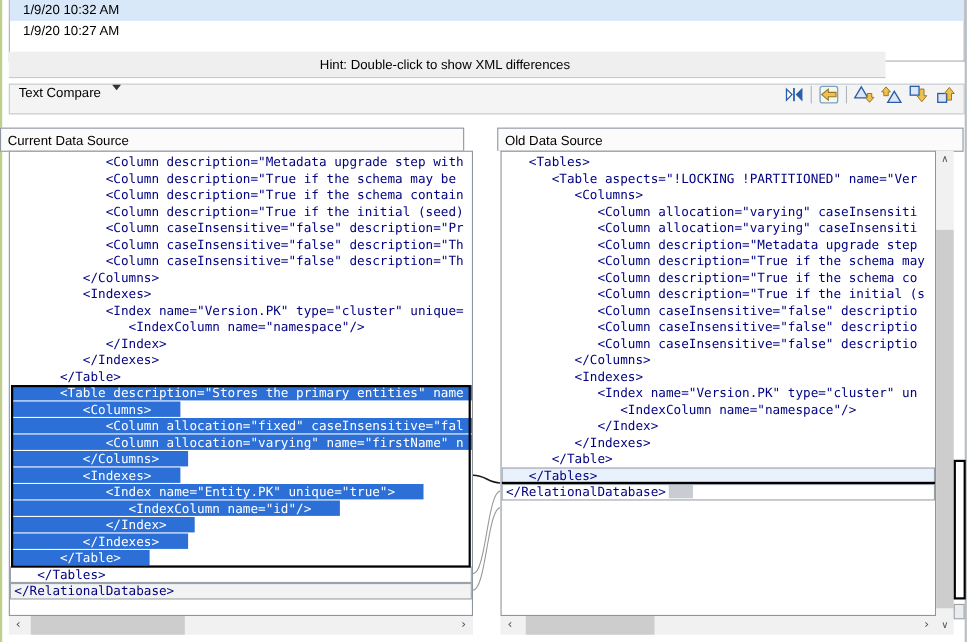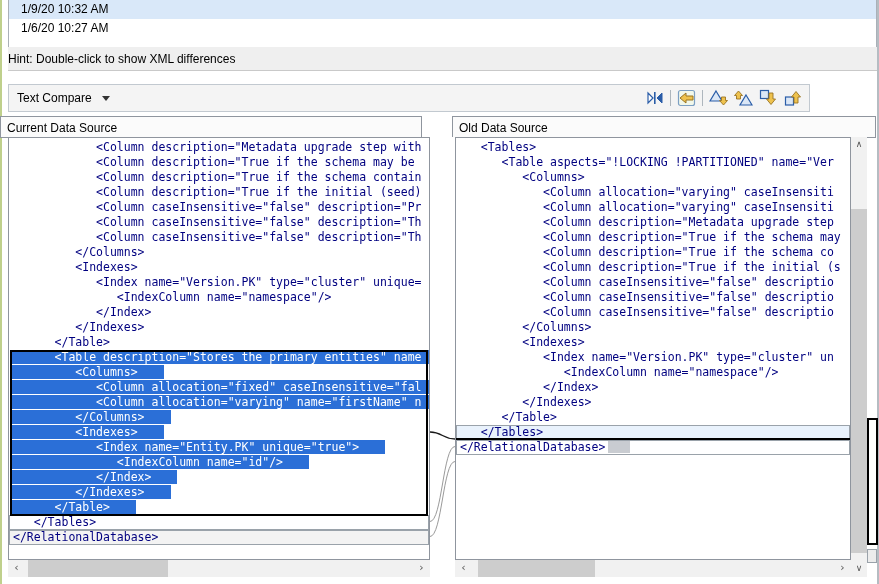--- a/index.html
+++ b/index.html
@@ -9,24 +9,24 @@
 
   
   .edge-left{left:0;top:0;width:2px;height:584px;background:#bfd08c}
   .edge-right{left:877px;top:0;width:2px;height:584px;background:#b5bcc2}
 
   
   .history{left:8px;top:0;width:869px;height:56px;background:#fff;border-left:1px solid #aab0b8;border-right:1px solid #aab0b8;border-bottom:1px solid #aab0b8}
   .hrow{height:19px;line-height:19px;font-size:12px;padding-left:12px;white-space:nowrap}
   .hrow.sel{background:var(--rowsel)}
 
-  .hintbar{left:8px;top:47px;width:869px;height:24px;background:#efefef;border-bottom:1px solid #c9c9c9;font-size:12px;text-align:left;padding:5px 4px 0 0}
-
-  
-  .toolbar{left:8px;top:84px;width:802px;height:28px;background:#f4f4f4;border:1px solid #c2c9d0;display:flex;align-items:center}
+  .hintbar{left:8px;top:47px;width:797px;height:24px;background:#efefef;border-bottom:1px solid #c9c9c9;font-size:12px;text-align:center;padding:5px 4px 0 0}
+
+  
+  .toolbar{left:8px;top:76px;width:869px;height:28px;background:#f4f4f4;border:1px solid #c2c9d0;display:flex;align-items:flex-start}
   .tb-title{font-size:12px;margin-left:8px}
   .caret{display:inline-block;width:0;height:0;border-left:4px solid transparent;border-right:4px solid transparent;border-top:5px solid #333;margin-left:10px;vertical-align:middle}
   .tb-icons{margin-left:auto;display:flex;align-items:center;gap:6px;padding-right:6px}
   .vsep{width:1px;height:16px;background:#aeb6bd}
   .icon{width:19px;height:18px;display:inline-block;cursor:pointer}
 
   
   .pane-head{top:116px;height:22px;border:1px solid #8f959e;background:#fbfbfb;font-size:12px;padding:4px 0 0 6px}
   .ph-left{left:0;width:422px}
   .ph-right{left:452px;width:424px}
@@ -72,21 +72,21 @@
 <body>
 
 <div class="abs edge-left"></div>
 <div class="abs edge-right"></div>
 
 <div class="abs history">
   <div class="hrow sel">
     <span>1/9/20 10:32 AM</span>
   </div>
   <div class="hrow">
-    <span>1/6/20 10:27 AM</span>
+    <span>1/9/20 10:27 AM</span>
   </div>
 </div>
 <div class="abs hintbar">
   <span>Hint: Double-click to show XML differences</span>
 </div>
 
 <div class="abs toolbar">
   <span class="tb-title">Text Compare</span>
   <span class="caret"></span>
   <span class="tb-icons">

